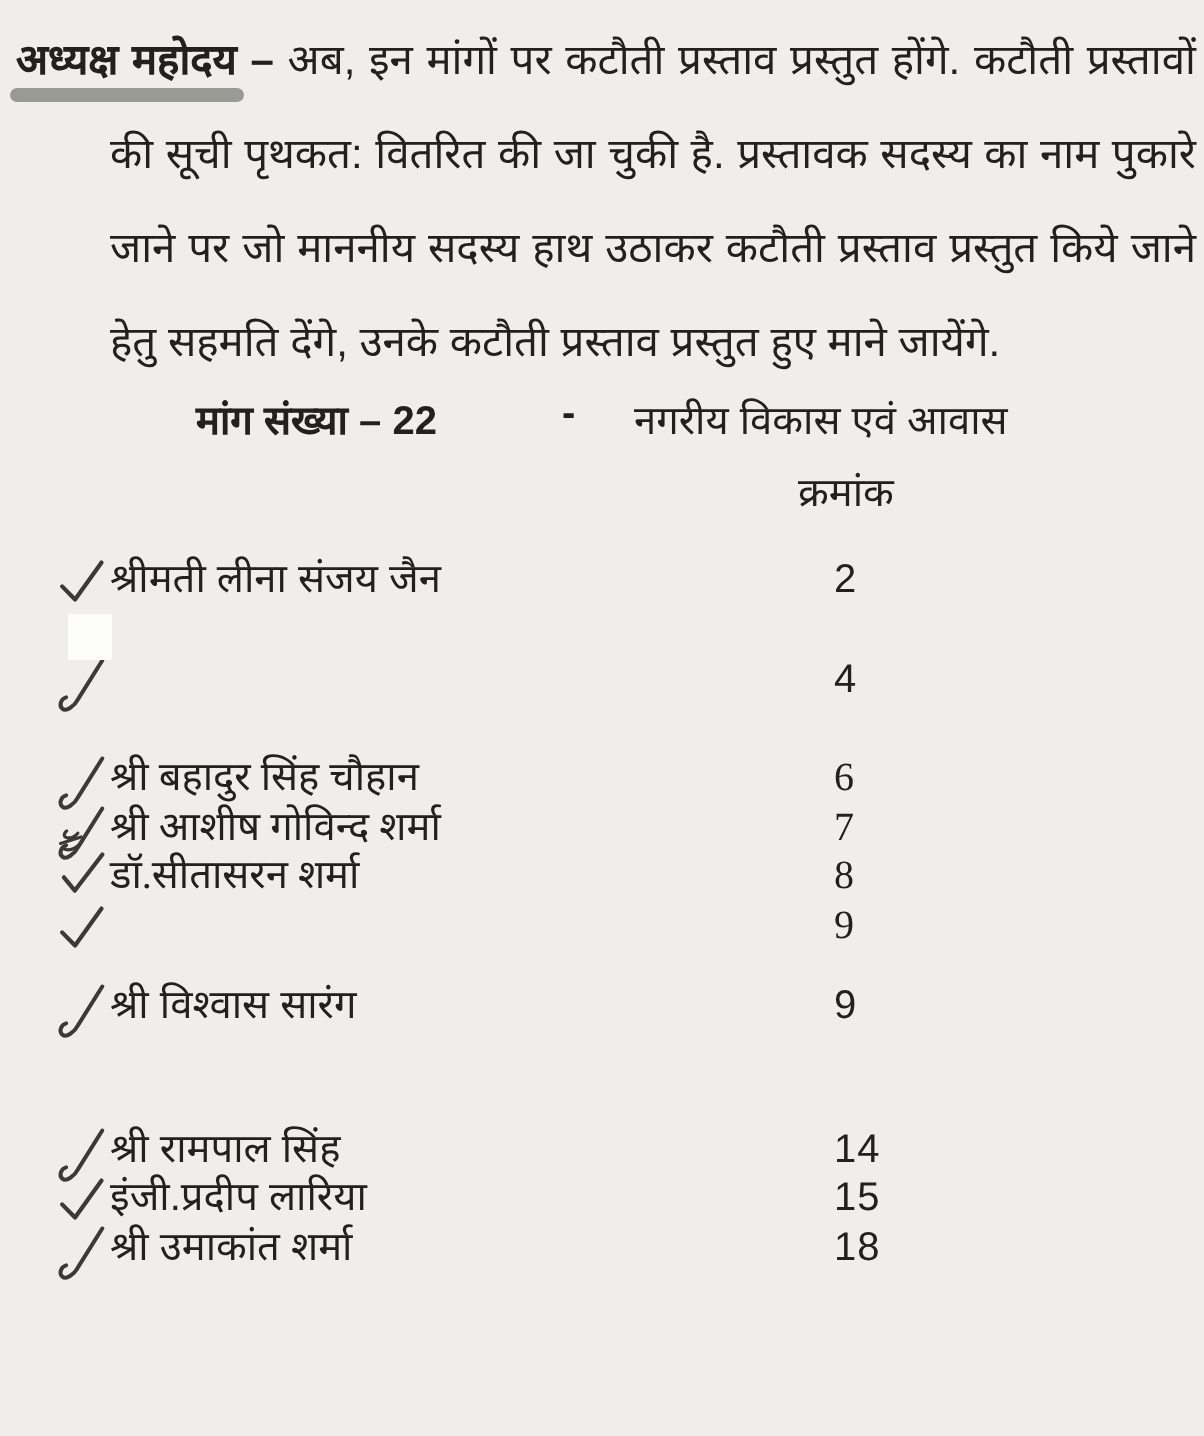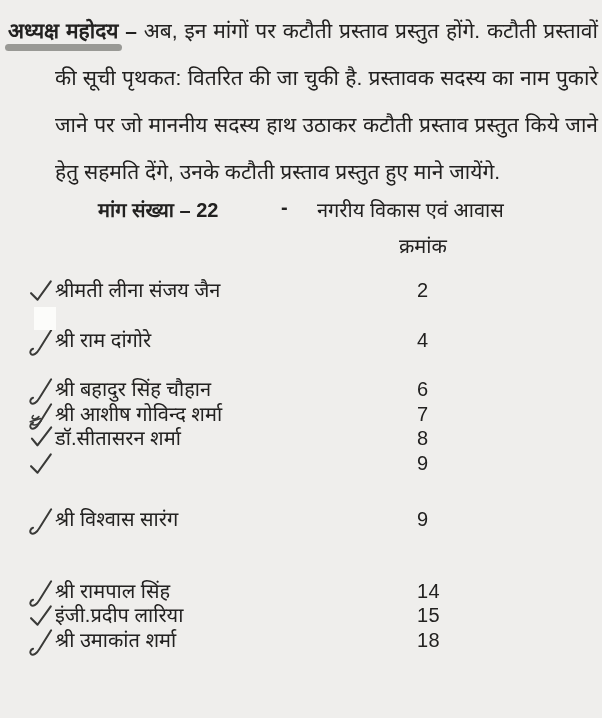--- a/index.html
+++ b/index.html
@@ -37,21 +37,21 @@
   
   .demand{position:absolute;top:196px;left:0;width:602px;height:26px;font-size:20px;}
   .d-label{position:absolute;left:98px;font-weight:700;white-space:nowrap;text-align:right;}
   .d-sep{position:absolute;left:281px;font-weight:700;}
   .d-dept{position:absolute;left:317px;font-weight:400;white-space:nowrap;}
   .kramank{position:absolute;top:232px;left:399px;font-size:20px;font-weight:400;}
 
   
   .list{position:absolute;top:278px;left:30px;width:560px;}
   .section{margin-bottom:25px;}
-  .section:nth-child(3){margin-bottom:32px;}
+  .section:nth-child(3){margin-bottom:16px;font-family:Liberation Serif, serif;}
   .section:nth-child(4){margin-bottom:47px;}
   .section:last-child{margin-bottom:4px;}
   .row{position:relative;height:24.5px;line-height:24.5px;font-size:20px;padding-left:25px;white-space:nowrap;}
   .name{display:inline-block;}
   .num{position:absolute;left:387px;top:0;width:44px;font-size:20px;letter-spacing:.5px;}
 
   
   .check{
     position:absolute;left:-3px;top:1px;width:28px;height:26px;
     color:var(--pen);transform:rotate(-4deg);z-index:1;
@@ -90,21 +90,21 @@
             <svg viewBox="0 0 27 26">
               <path d="M3.5 13.5 L9.5 20.5 L24 3" fill="none" stroke="currentColor" stroke-width="2.1" stroke-linecap="round" stroke-linejoin="round"></path>
             </svg>
           </span><span class="name">श्रीमती लीना संजय जैन</span><span class="num">2</span></div>
       </div>
       <div class="section">
         <div class="row"><span class="check curl">
             <svg viewBox="0 0 27 30">
               <path d="M24.5 3 L11 21.5 C9 24.8 4.8 27.4 2.9 25.6 C1.2 24 2.5 20.6 5.2 20.1" fill="none" stroke="currentColor" stroke-width="2" stroke-linecap="round" stroke-linejoin="round"></path>
             </svg>
-          </span><span class="whiteout"></span><span class="name">श्री राम दांगोरे</span><span class="num">4</span></div>
+          </span><span class="whiteout"></span><span class="num">4</span></div>
       </div>
       <div class="section">
         <div class="row"><span class="check curl">
             <svg viewBox="0 0 27 30">
               <path d="M24.5 3 L11 21.5 C9 24.8 4.8 27.4 2.9 25.6 C1.2 24 2.5 20.6 5.2 20.1" fill="none" stroke="currentColor" stroke-width="2" stroke-linecap="round" stroke-linejoin="round"></path>
             </svg>
           </span><span class="name">श्री बहादुर सिंह चौहान</span><span class="num">6</span></div>
         <div class="row"><span class="check curl">
             <svg viewBox="0 0 27 30">
               <path d="M24.5 3 L11 21.5 C9 24.8 4.8 27.4 2.9 25.6 C1.2 24 2.5 20.6 5.2 20.1" fill="none" stroke="currentColor" stroke-width="2" stroke-linecap="round" stroke-linejoin="round"></path>

